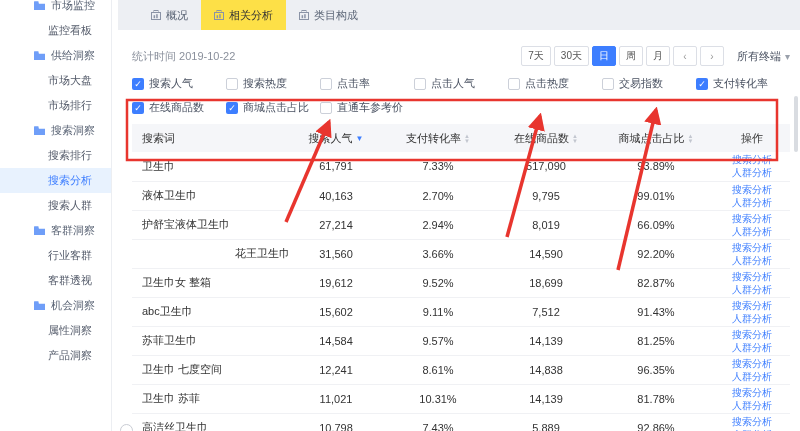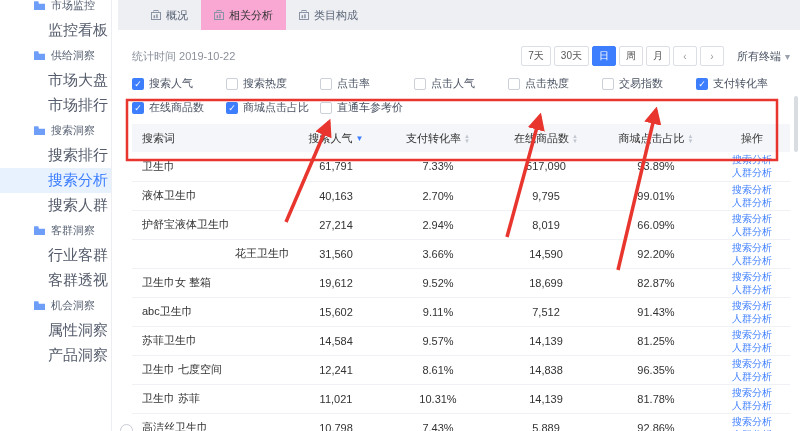--- a/index.html
+++ b/index.html
@@ -7,30 +7,30 @@
     font-family:"Liberation Sans","DejaVu Sans",sans-serif; }
   .app { position:relative; width:800px; height:431px; overflow:hidden; }
 
   
   .sidebar { position:absolute; left:0; top:0; bottom:0; width:112px; background:#fff;
     border-right:1px solid #eceef2; z-index:2; overflow:hidden; }
   .sidebar > :first-child { margin-top:-7px; }
   .sb-section { display:flex; align-items:center; gap:6px; height:25px; padding-left:34px;
     font-size:11px; color:#5a6475; white-space:nowrap; }
   .sb-item { display:flex; align-items:center; height:25px; padding-left:48px;
-    font-size:15px; color:#555c6b; cursor:pointer; white-space:nowrap; }
+    font-size:11px; color:#555c6b; cursor:pointer; white-space:nowrap; }
   .sb-item.active { background:#e8f2fe; color:#3d7eff; }
   .sb-ic { display:inline-flex; }
 
   
   .topbar { position:absolute; left:118px; right:0; top:0; height:30px; background:#edeff3;
     display:flex; align-items:stretch; padding-left:20px; z-index:1; }
   .tab { display:flex; align-items:center; gap:5px; padding:0 13px; font-size:11px;
     color:#5a6475; cursor:pointer; }
-  .tab.active { background:#f9a8d4; color:#333; }
+  .tab.active { background:#fde047; color:#333; }
   .tab-ic { display:inline-flex; }
 
   
   .content { position:absolute; left:118px; right:0; top:30px; bottom:0; background:#fff;
     padding:15px 10px 0 14px; z-index:1; }
   .toolbar { display:flex; justify-content:space-between; align-items:center; height:22px; }
   .stat-time { font-size:11px; color:#8a909c; }
   .controls { display:flex; align-items:center; gap:3px; }
   .btn-group { display:flex; gap:3px; }
   .btn { min-width:24px; height:20px; padding:0 6px; border:1px solid #dcdfe6; background:#fff;

